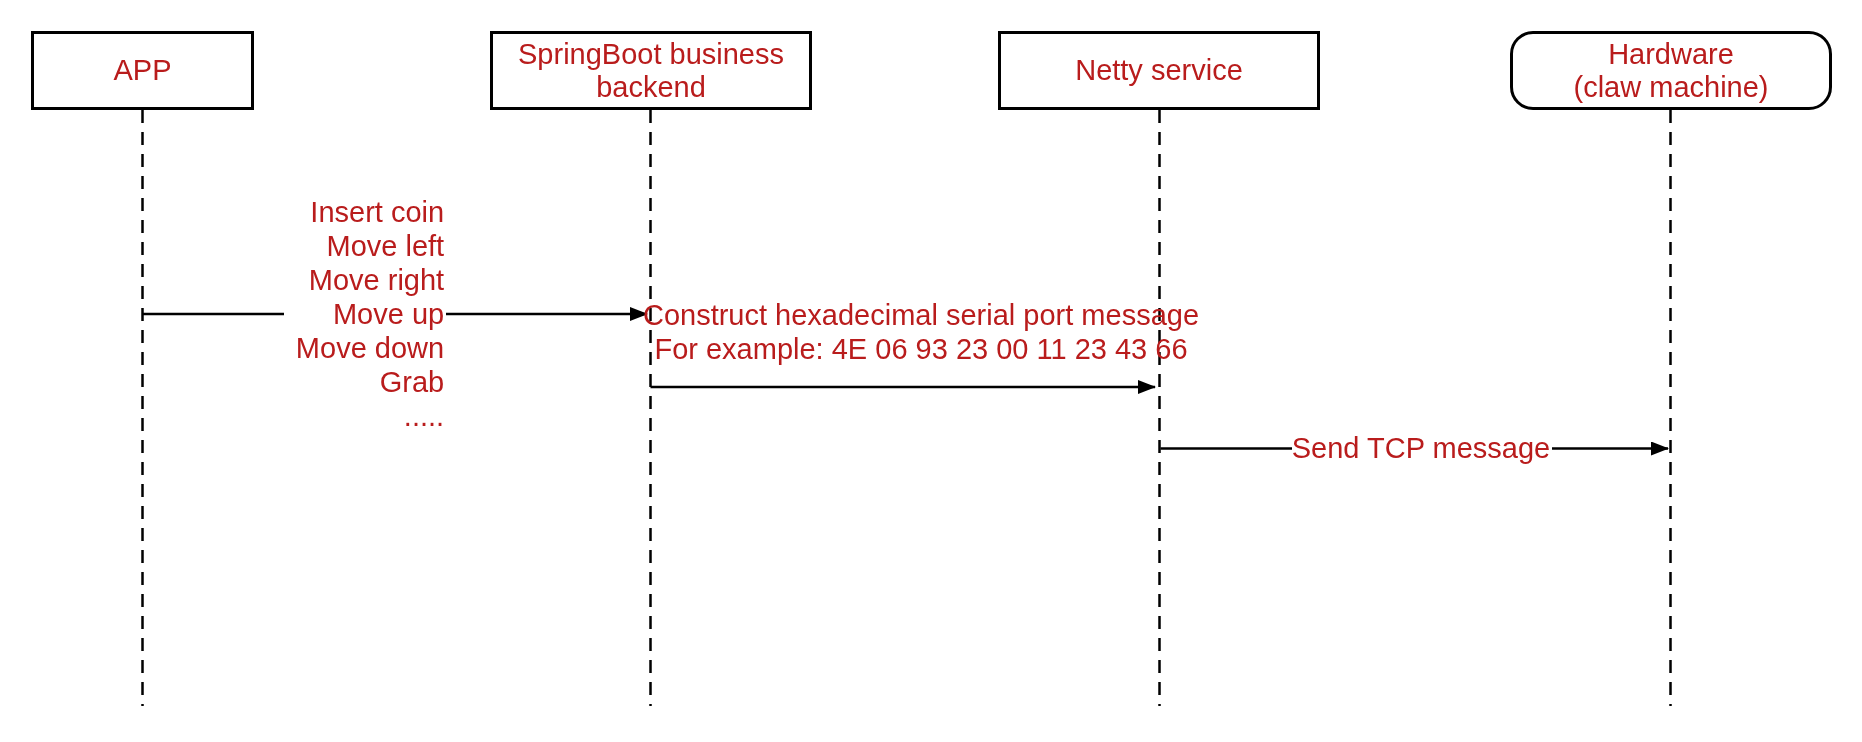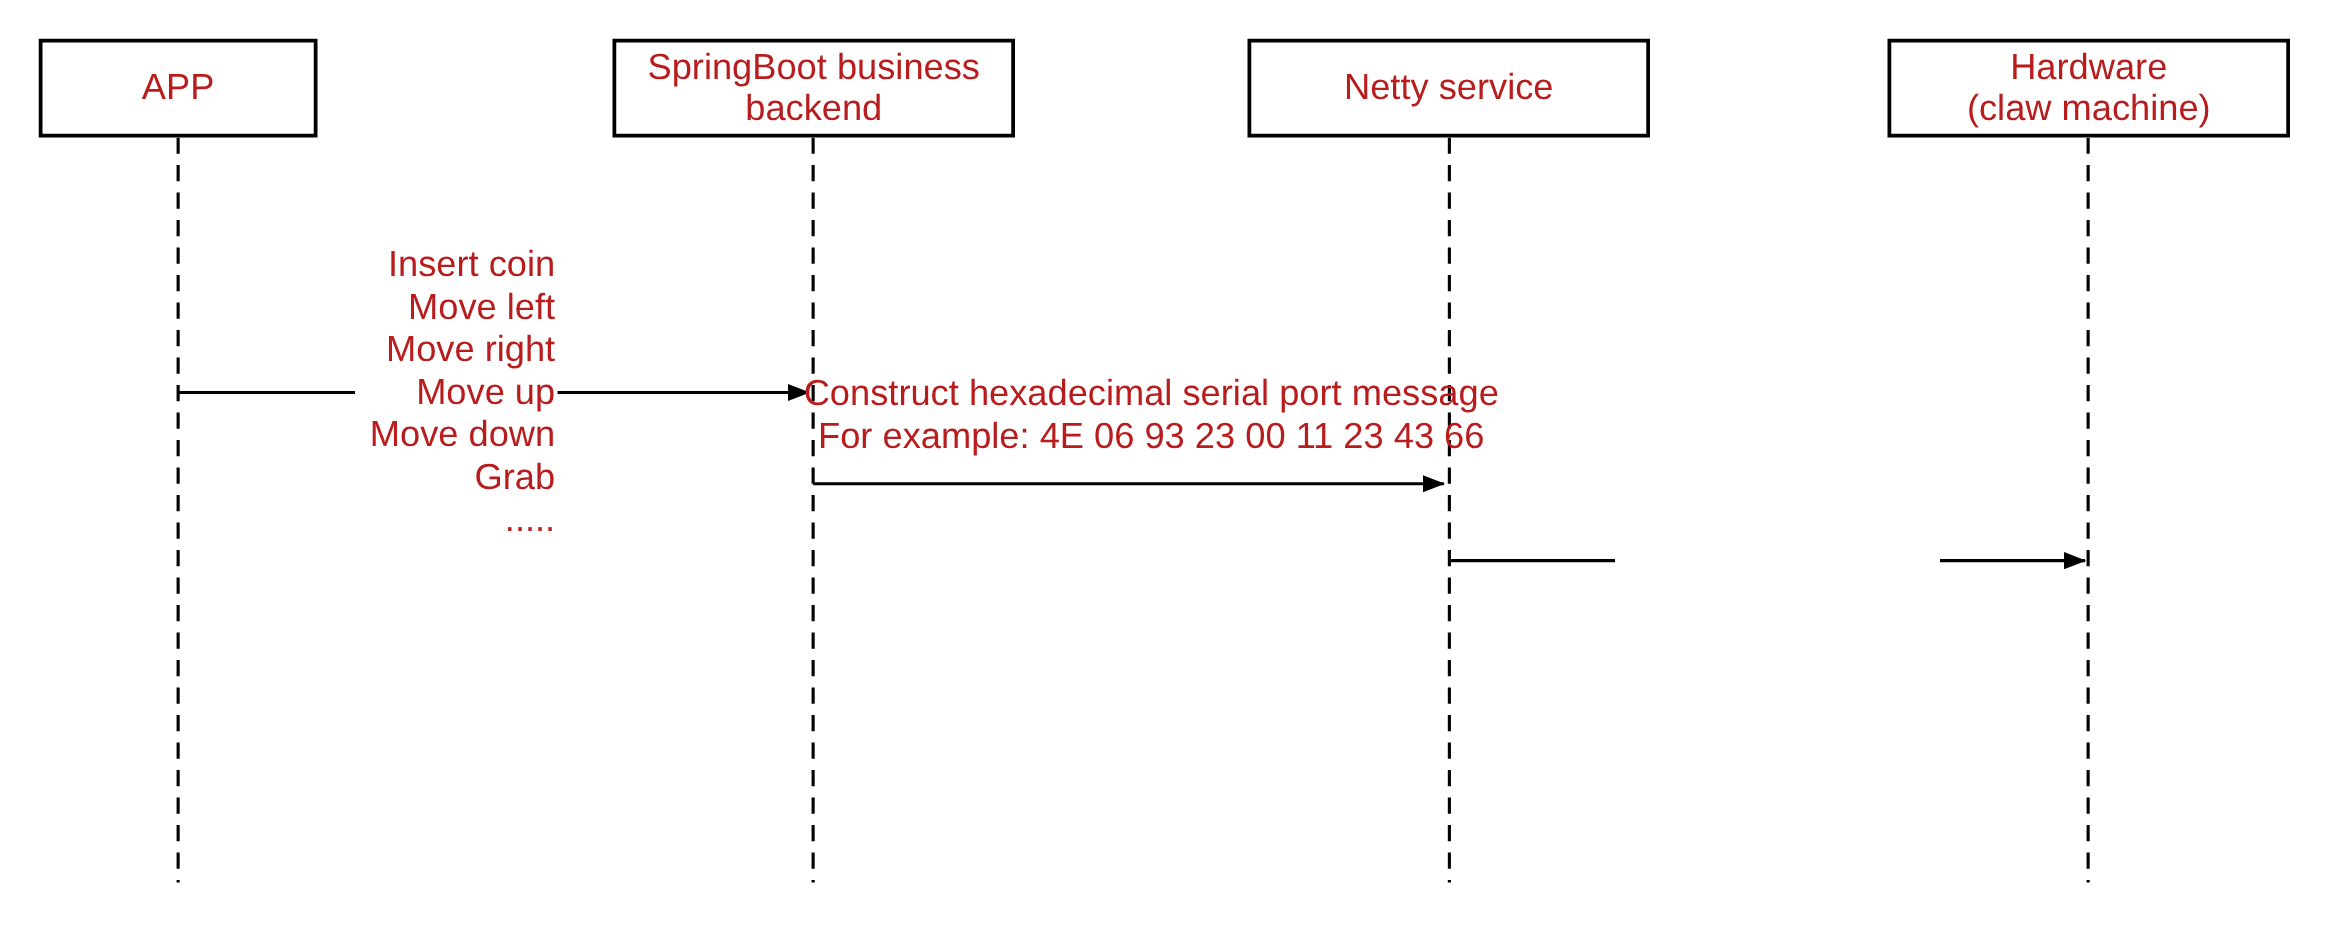--- a/index.html
+++ b/index.html
@@ -77,28 +77,29 @@
   <div class="actor-box" style="left:31px; width:223px;">
     <span>APP</span>
   </div>
   <div class="actor-box" style="left:490px; width:322px;">
     <span>SpringBoot business
 backend</span>
   </div>
   <div class="actor-box" style="left:998px; width:322px;">
     <span>Netty service</span>
   </div>
-  <div class="actor-box" style="left:1510px; width:322px;">
+  <div class="actor-box" style="left:1510px; width:322px;border-radius:23px;">
     <span>Hardware
 (claw machine)</span>
   </div>
 
   <div class="msg-label" style="left:370px; top:314px;text-align:right;">Insert coin
 Move left
 Move right
 Move up
 Move down
 Grab
 .....</div>
   <div class="msg-label" style="left:921px; top:332px;">Construct hexadecimal serial port message
 For example: 4E 06 93 23 00 11 23 43 66</div>
+  <div class="msg-label" style="left:1421px; top:448px;">Send TCP message</div>
 
 </div>
 
 </body></html>

